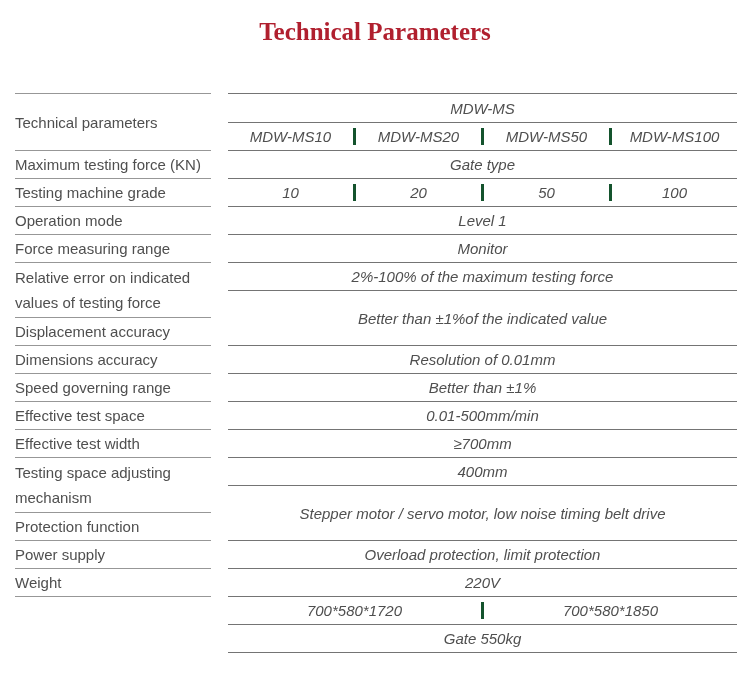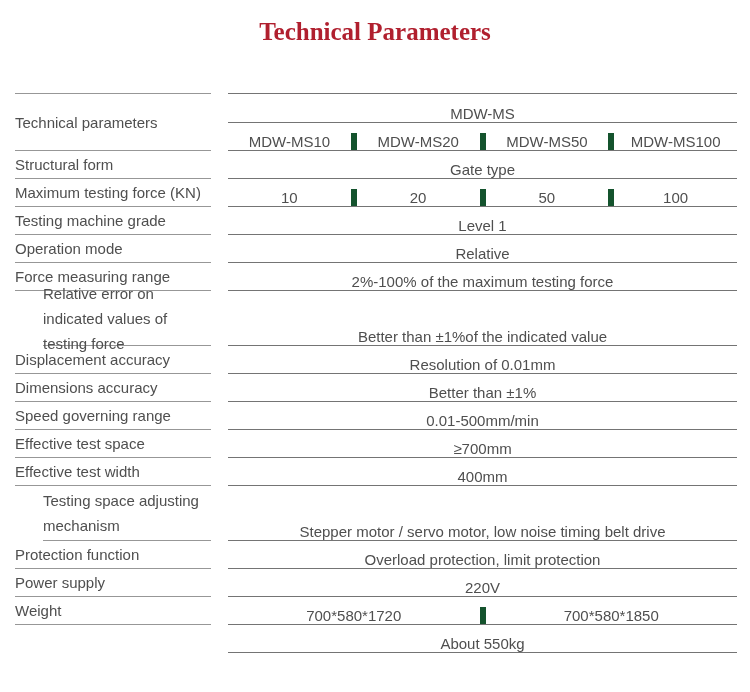--- a/index.html
+++ b/index.html
@@ -15,46 +15,46 @@
   }
   .layout { display:flex; margin-top:45px; align-items:flex-start; }
 
   
   .labels { width:196px; margin-left:15px; flex:none; font-size:15px; }
   .lrow {
     box-sizing:border-box; height:28px; display:flex; align-items:center;
     border-bottom:1px solid #979797; line-height:25px;
   }
   .lrow.first { height:58px; border-top:1px solid #979797; }
-  .lrow.tall { height:55px;margin-left:28px; }
+  .lrow.tall { height:55px; }
 
   
   .spec { width:509px; margin-left:17px; flex:none; font-size:15px; text-align:center; }
   .trow {
-    box-sizing:border-box; height:28px; display:flex; align-items:flex-end;
+    box-sizing:border-box; height:28px; display:flex; align-items:center;
     border-bottom:1px solid #747474;
+    font-style:italic;
   }
   .trow.h1 { height:30px; border-top:1px solid #747474; }
   .trow.tall { height:55px; }
   .tcell {
     flex:1; display:flex; align-items:center; justify-content:center;
-    border-left:6px solid #14532d; padding:0 4px;
+    border-left:3px solid #14532d; padding:0 4px;
   }
   .tcell:first-child { border-left:none; }
 </style>
 </head>
 <body>
 
 <div class="page-title">Technical Parameters</div>
 
 <div class="layout">
 
   <div class="labels">
     <div class="lrow first">Technical parameters</div>
-    <div class="lrow">Structural form</div>
     <div class="lrow">Maximum testing force (KN)</div>
     <div class="lrow">Testing machine grade</div>
     <div class="lrow">Operation mode</div>
     <div class="lrow">Force measuring range</div>
     <div class="lrow tall">Relative error on indicated values of testing force</div>
     <div class="lrow">Displacement accuracy</div>
     <div class="lrow">Dimensions accuracy</div>
     <div class="lrow">Speed governing range</div>
     <div class="lrow">Effective test space</div>
     <div class="lrow">Effective test width</div>
@@ -80,21 +80,21 @@
     <div class="trow">
       <div class="tcell">10</div>
       <div class="tcell">20</div>
       <div class="tcell">50</div>
       <div class="tcell">100</div>
     </div>
     <div class="trow">
       <div class="tcell">Level 1</div>
     </div>
     <div class="trow">
-      <div class="tcell">Relative</div>
+      <div class="tcell">Monitor</div>
     </div>
     <div class="trow">
       <div class="tcell">2%-100% of the maximum testing force</div>
     </div>
     <div class="trow tall">
       <div class="tcell">Better than ±1%of the indicated value</div>
     </div>
     <div class="trow">
       <div class="tcell">Resolution of 0.01mm</div>
     </div>
@@ -117,17 +117,17 @@
       <div class="tcell">Overload protection, limit protection</div>
     </div>
     <div class="trow">
       <div class="tcell">220V</div>
     </div>
     <div class="trow">
       <div class="tcell">700*580*1720</div>
       <div class="tcell">700*580*1850</div>
     </div>
     <div class="trow">
-      <div class="tcell">About 550kg</div>
+      <div class="tcell">Gate 550kg</div>
     </div>
   </div>
 
 </div>
 
 </body></html>

